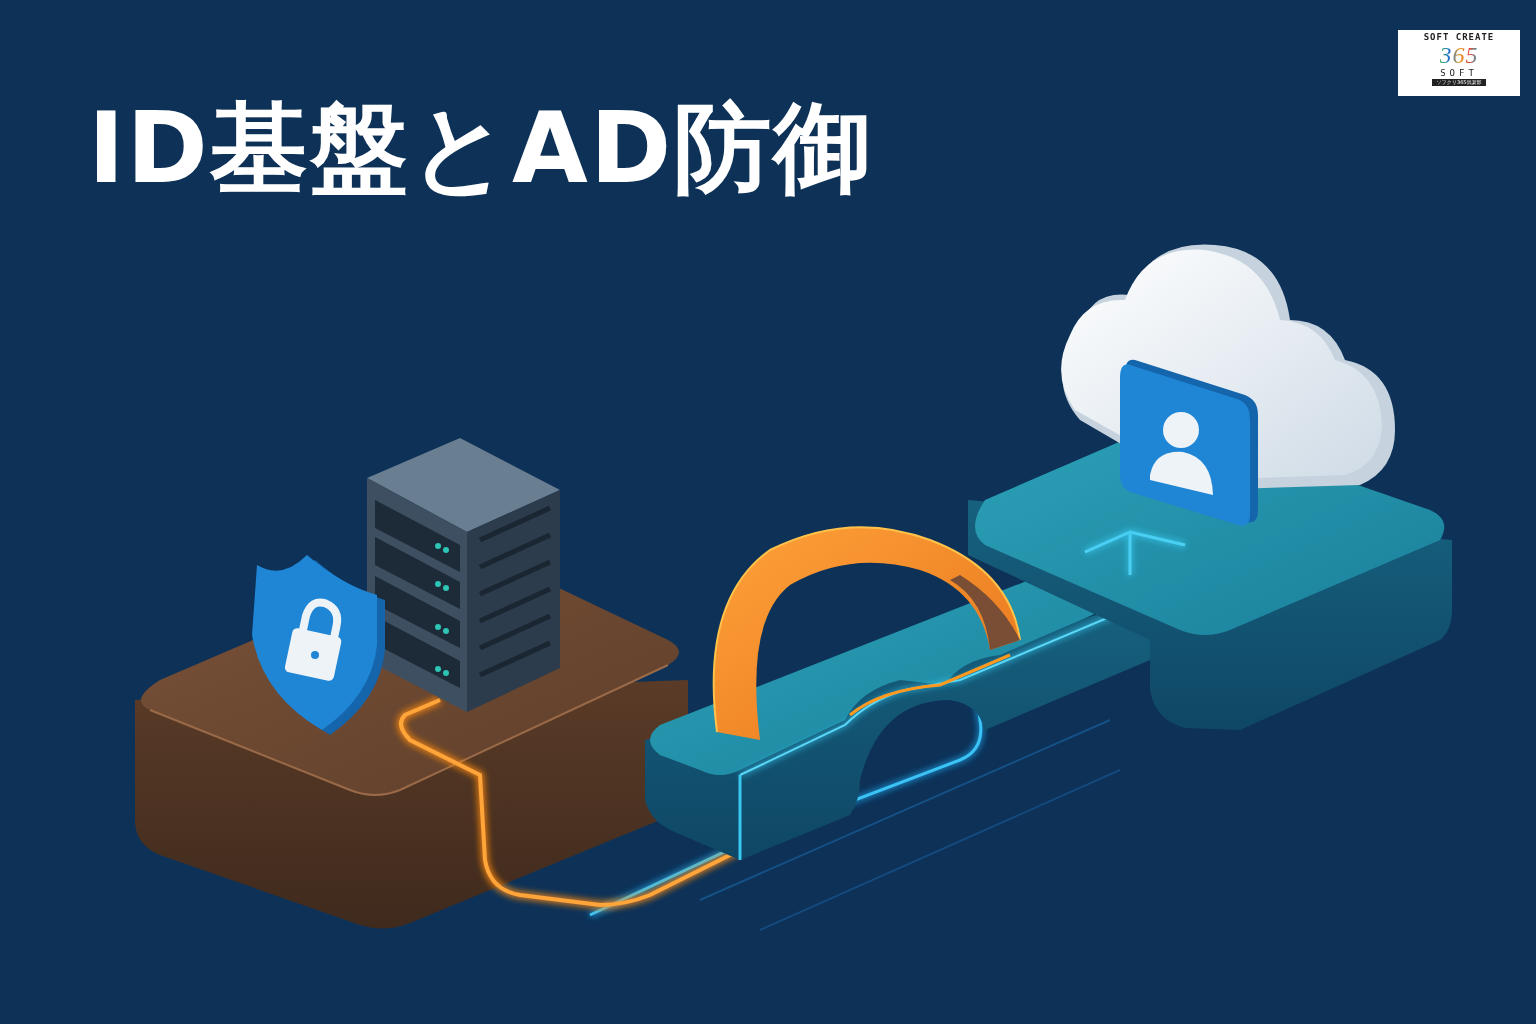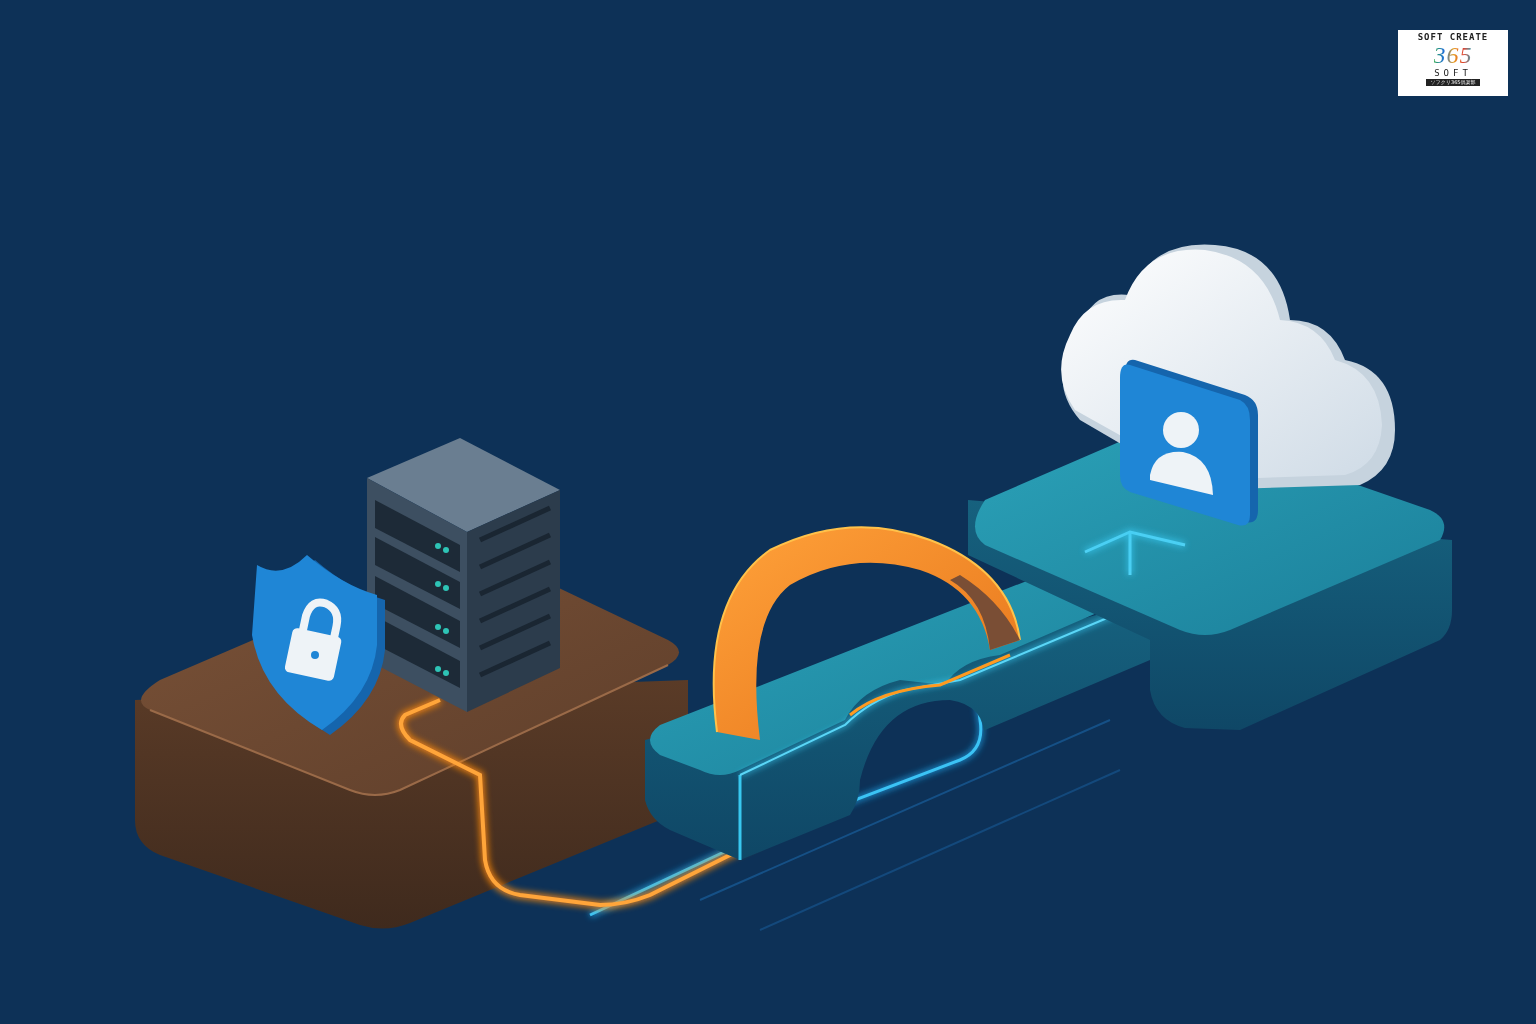--- a/index.html
+++ b/index.html
@@ -1,29 +1,30 @@
 <!DOCTYPE html>
 <html><head>
 <meta charset="utf-8">
 <style>
   html,body{margin:0;padding:0;}
   body{width:1536px;height:1024px;overflow:hidden;background:#0d3157;position:relative;font-family:"DejaVu Sans","Liberation Sans",sans-serif;}
   .title{position:absolute;left:88px;top:92px;color:#ffffff;font-weight:bold;font-size:98px;line-height:112px;letter-spacing:2px;margin:0;}
   .title span{display:block;white-space:nowrap;}
-  .logo{position:absolute;left:1398px;top:30px;width:110px;height:66px;background:#ffffff;display:flex;flex-direction:column;align-items:center;justify-content:flex-start;box-sizing:border-box;padding-top:2px;}
+  .logo{position:absolute;left:1398px;top:30px;width:122px;height:66px;background:#ffffff;display:flex;flex-direction:column;align-items:center;justify-content:flex-start;box-sizing:border-box;padding-top:2px;}
   .logo-top{font-family:"DejaVu Sans Mono","Liberation Mono",monospace;font-size:9px;font-weight:bold;color:#222;letter-spacing:1px;line-height:10px;}
   .logo-num{font-family:"Liberation Serif","DejaVu Serif",serif;font-style:italic;font-weight:normal;font-size:24px;line-height:26px;color:#2a6fd0;background:linear-gradient(90deg,#2fa84f,#1e6fd9,#e8a021,#e0412f,#2fb3c9);-webkit-background-clip:text;background-clip:text;-webkit-text-fill-color:transparent;letter-spacing:1px;}
   .logo-club{font-family:"DejaVu Sans Mono","Liberation Mono",monospace;font-size:9px;color:#222;letter-spacing:4px;line-height:10px;}
   .logo-bar{background:#222;color:#fff;font-size:5px;line-height:7px;padding:0 4px;margin-top:1px;white-space:nowrap;}
   .art{position:absolute;left:0;top:0;width:1536px;height:1024px;}
 </style>
 </head>
 <body>
 
 <h1 class="title">
+  <span>ID基盤とAD防御</span>
 </h1>
 
 <div class="logo">
   <div class="logo-top">SOFT CREATE</div>
   <div class="logo-num">365</div>
   <div class="logo-club">SOFT</div>
   <div class="logo-bar">ソフクリ365倶楽部</div>
 </div>
 
 <svg class="art" viewBox="0 0 1536 1024" xmlns="http://www.w3.org/2000/svg">

